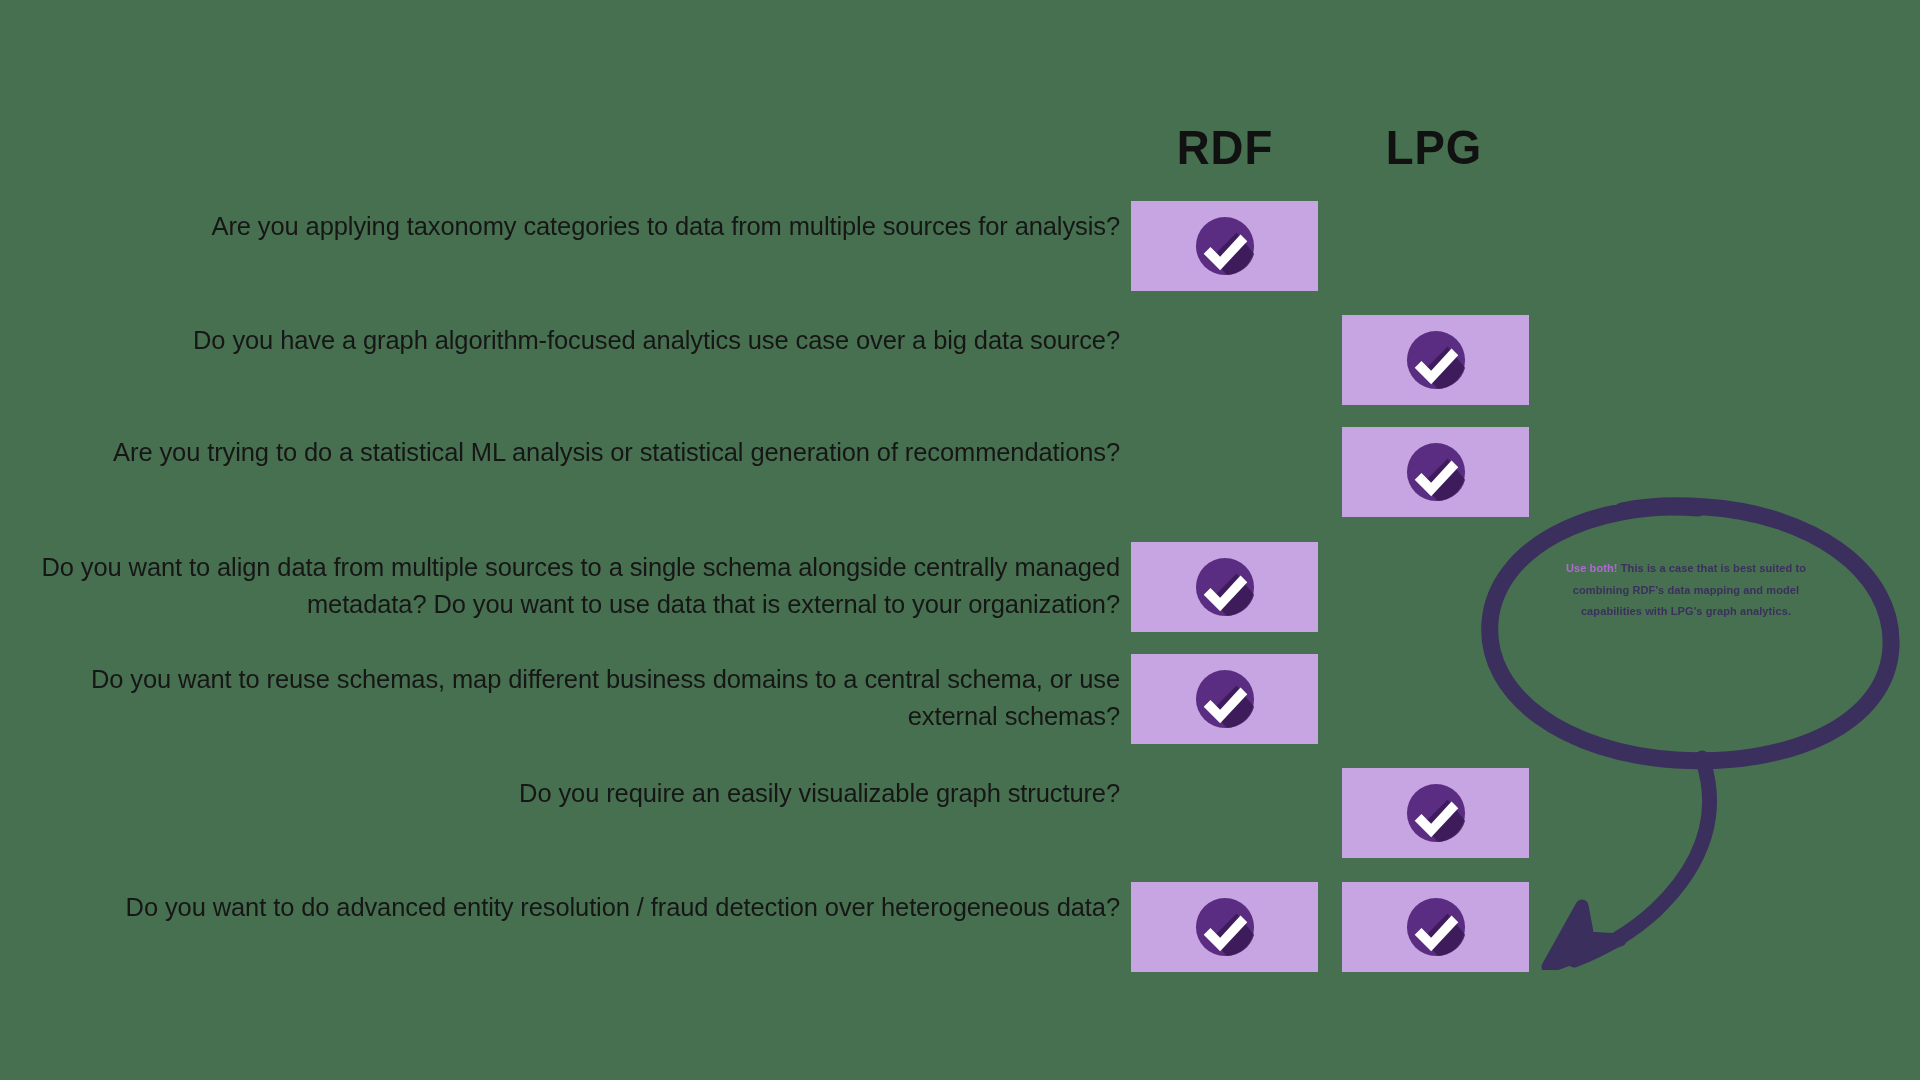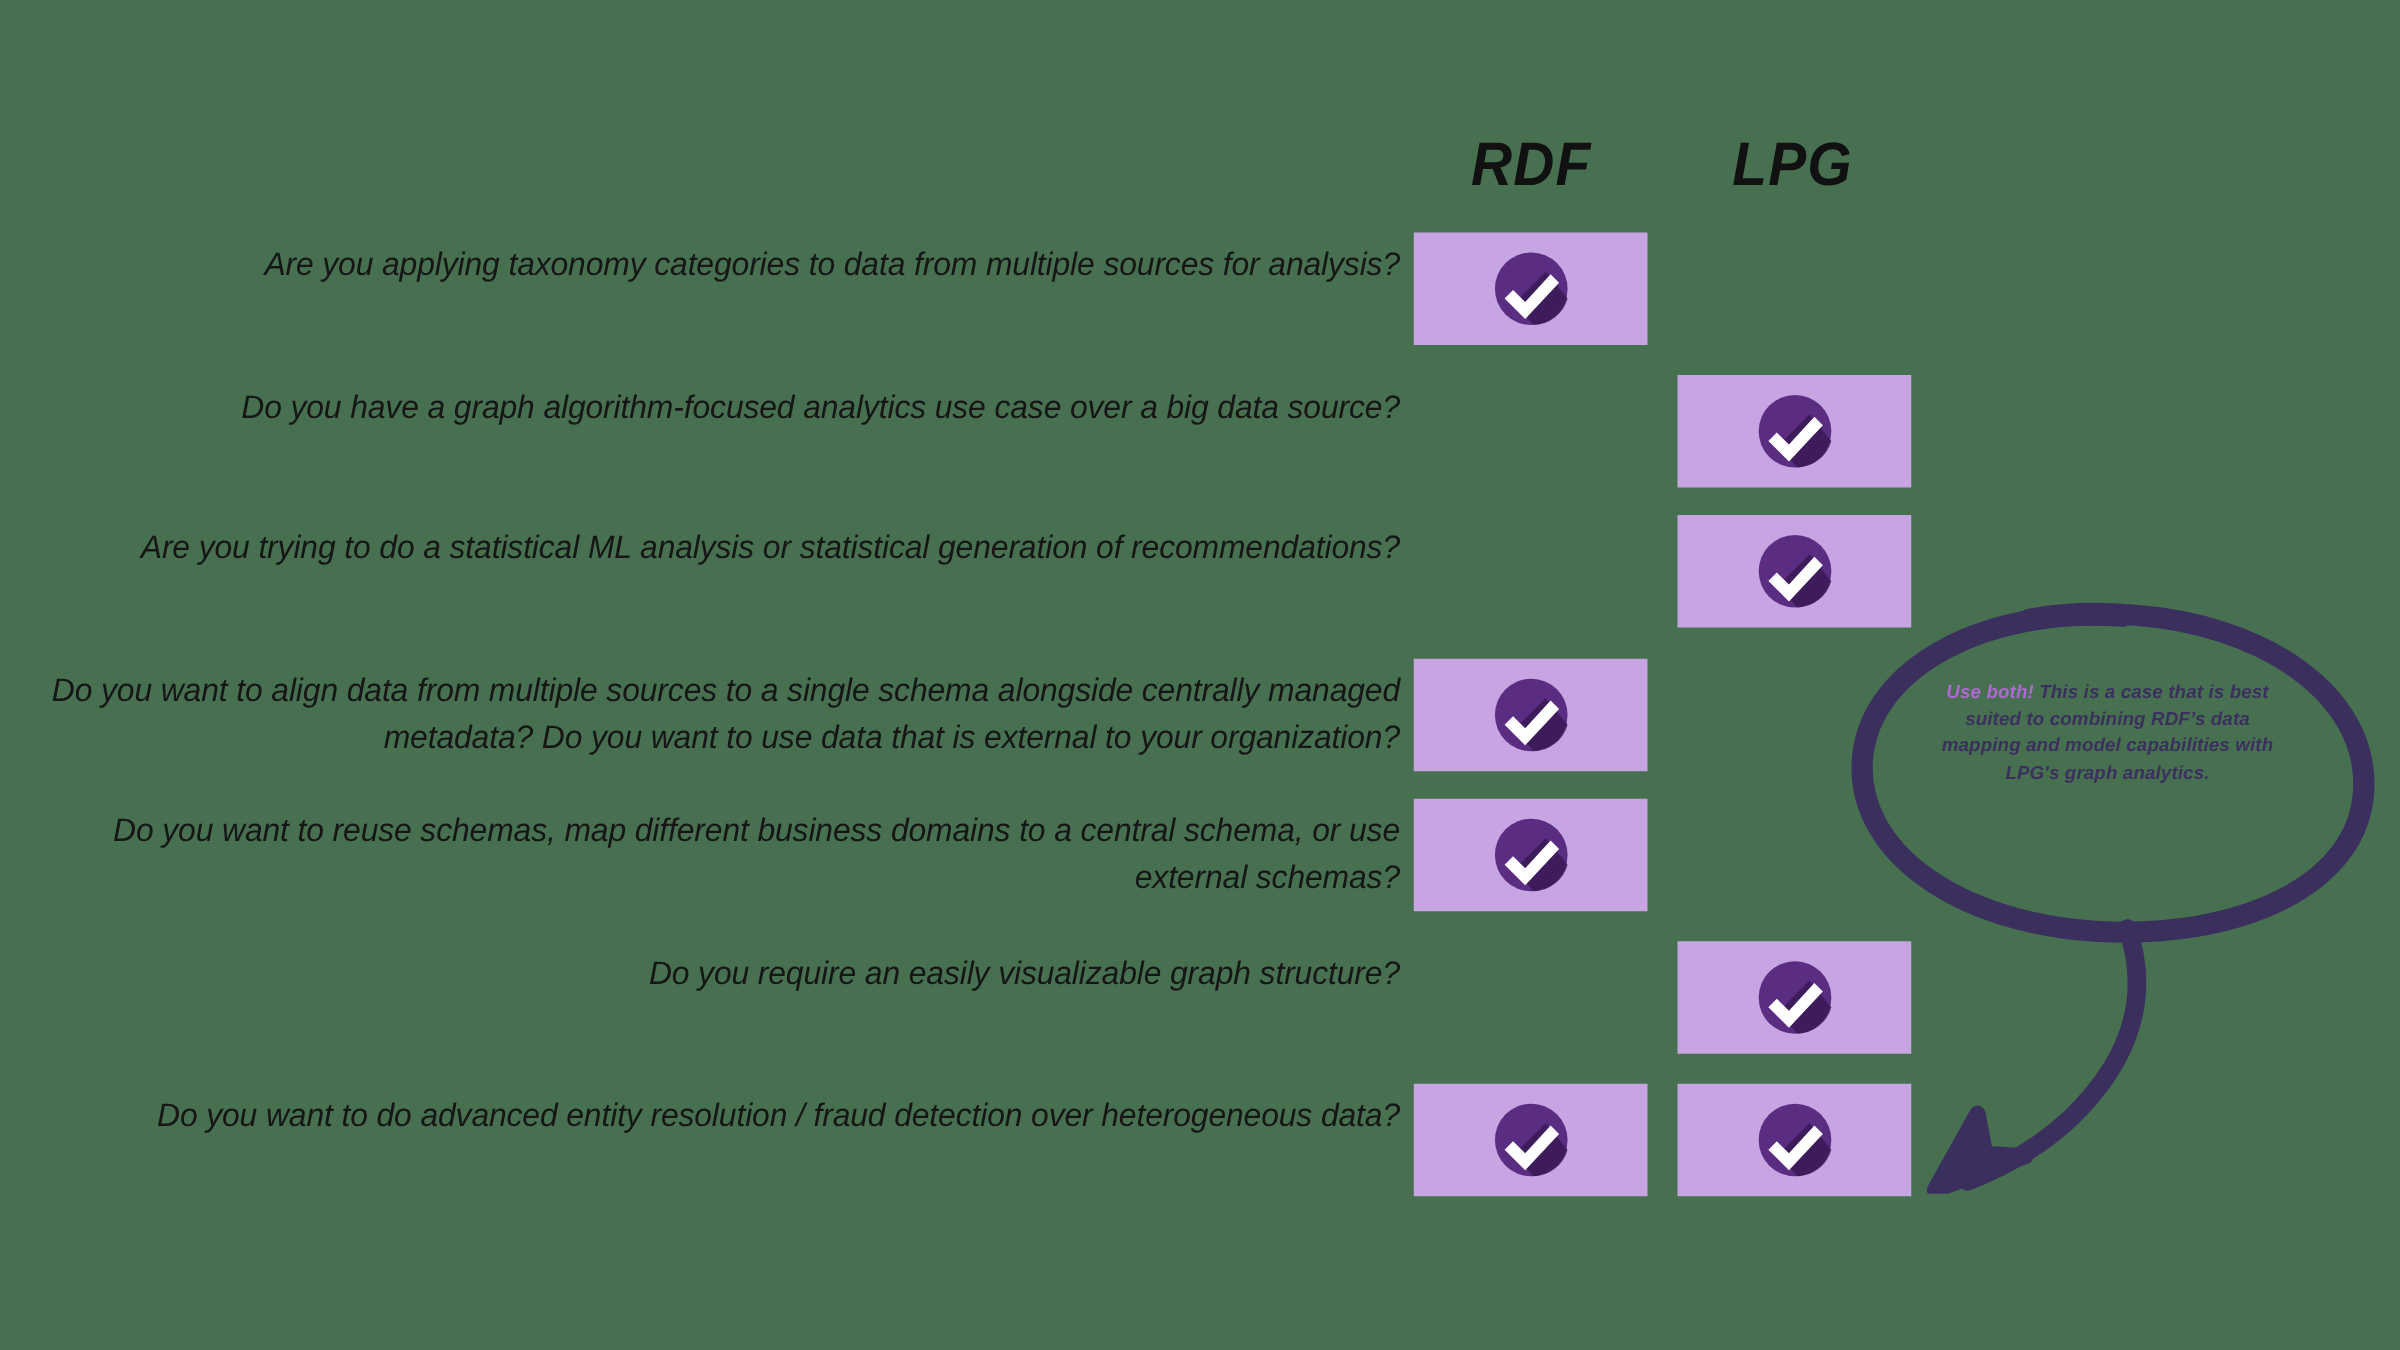--- a/index.html
+++ b/index.html
@@ -3,21 +3,21 @@
 <meta charset="utf-8">
 <style>
   html,body{margin:0;padding:0;}
   body{
     width:1920px;height:1080px;
     background:#477050;
     font-family:"Liberation Sans", sans-serif;
     overflow:hidden;
     position:relative;
   }
-  #stage{position:absolute;left:0;top:0;width:1920px;height:961px;font-style:italic;}
+  #stage{position:absolute;left:0;top:15px;width:1920px;height:961px;}
 
   
   .col-head{
     position:absolute;
     font-weight:bold;
     font-size:49px;
     letter-spacing:1px;
     color:#111111;
     text-align:center;
     line-height:1;
@@ -58,21 +58,21 @@
   .badge svg{display:block;width:62px;height:62px;}
 
   
   #annotation{position:absolute;left:1470px;top:455px;width:460px;height:500px;}
   #annotation svg{position:absolute;left:0;top:0;}
   #anno-text{
     position:absolute;
     left:82px;top:88px;
     width:268px;
     text-align:center;
-    font-size:15px;
+    font-size:11px;
     line-height:21.5px;
     font-weight:bold;
     color:#3b2f5e;
     letter-spacing:.1px;
   }
   #anno-text .hl{color:#b069d4;}
 </style>
 </head>
 <body>
 

